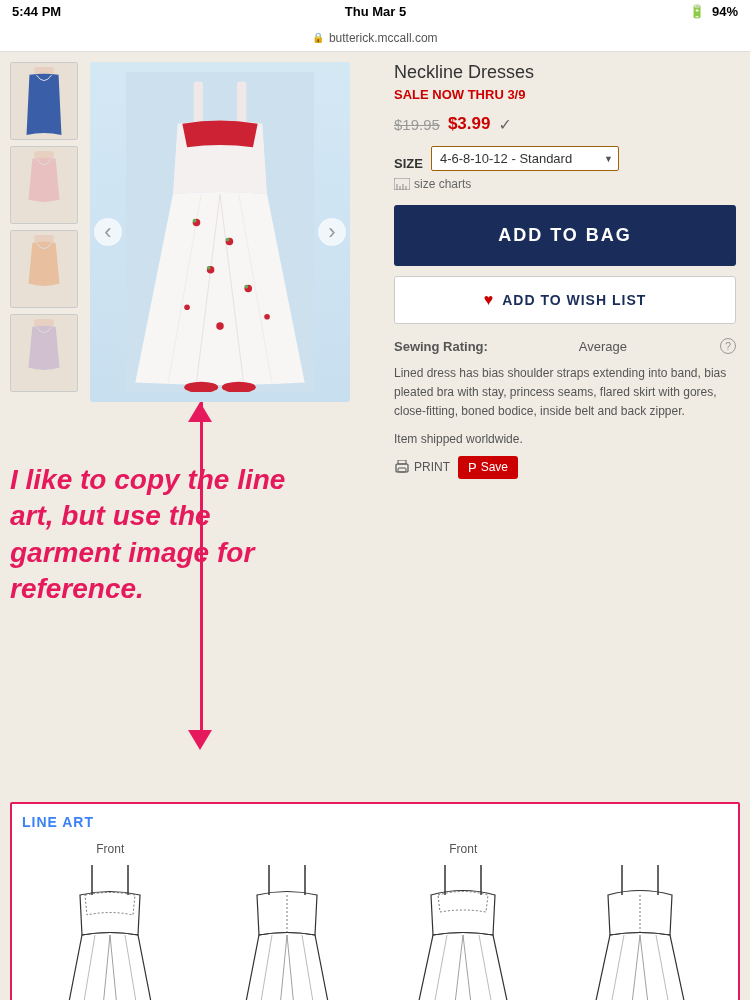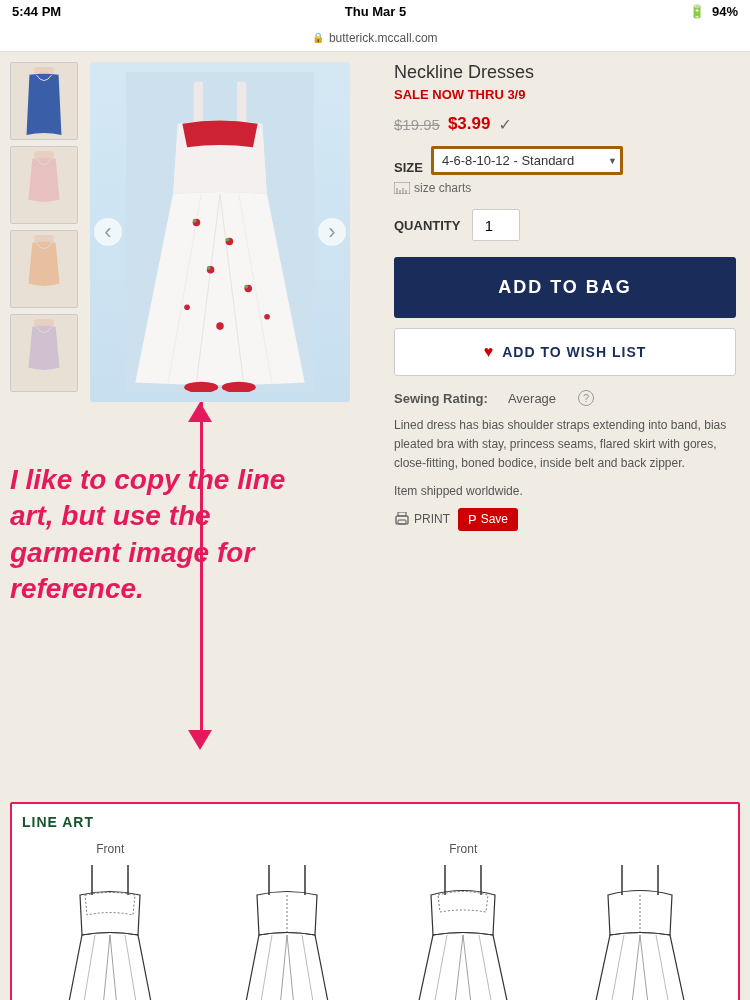--- a/index.html
+++ b/index.html
@@ -193,21 +193,21 @@
       gap: 8px;
       margin-bottom: 6px;
     }
     .size-label {
       font-size: 13px;
       font-weight: 600;
       color: #333;
       text-transform: uppercase;
     }
     .size-select {
-      border: 3px solid #a16207;
+      border: 1px solid #a16207;
       background: #fff;
       padding: 4px 8px;
       font-size: 13px;
       color: #333;
       border-radius: 2px;
       appearance: none;
       padding-right: 24px;
       position: relative;
     }
     .size-select-wrapper {
@@ -299,21 +299,22 @@
       font-size: 16px;
     }
 
     
     .sewing-rating {
       font-size: 13px;
       color: #555;
       margin-bottom: 10px;
       display: flex;
       align-items: center;
-      gap: 20px;
+      gap: 8px;
+      justify-content: space-between;
     }
     .rating-label { font-weight: 600; }
     .question-icon {
       width: 16px;
       height: 16px;
       border-radius: 50%;
       border: 1px solid #999;
       display: inline-flex;
       align-items: center;
       justify-content: center;
@@ -365,21 +366,21 @@
     .line-art-section {
       background: #fff;
       border: 2px solid #e5195c;
       margin: 10px;
       border-radius: 2px;
       padding: 10px;
     }
     .line-art-title {
       font-size: 14px;
       font-weight: 600;
-      color: #14532d;
+      color: #3b82f6;
       letter-spacing: 1px;
       margin-bottom: 12px;
     }
     .line-art-grid {
       display: flex;
       justify-content: space-around;
       align-items: flex-end;
     }
     .dress-item {
       display: flex;
@@ -555,24 +556,20 @@
         <rect width="16" height="12" rx="1" fill="none" stroke="#888" stroke-width="1"></rect>
         <line x1="3" y1="6" x2="3" y2="12" stroke="#888" stroke-width="1"></line>
         <line x1="6" y1="8" x2="6" y2="12" stroke="#888" stroke-width="1"></line>
         <line x1="9" y1="6" x2="9" y2="12" stroke="#888" stroke-width="1"></line>
         <line x1="12" y1="8" x2="12" y2="12" stroke="#888" stroke-width="1"></line>
       </svg>
       <span>size charts</span>
     </div>
 
     
-    <div class="quantity-row">
-      <span class="quantity-label">QUANTITY</span>
-      <input class="quantity-input" type="number" value="1" style="">
-    </div>
 
     
     <button class="add-to-bag-btn">ADD TO BAG</button>
 
     
     <button class="add-to-wishlist-btn">
       <span class="heart-icon">♥</span>
       <span>ADD TO WISH LIST</span>
     </button>
 

